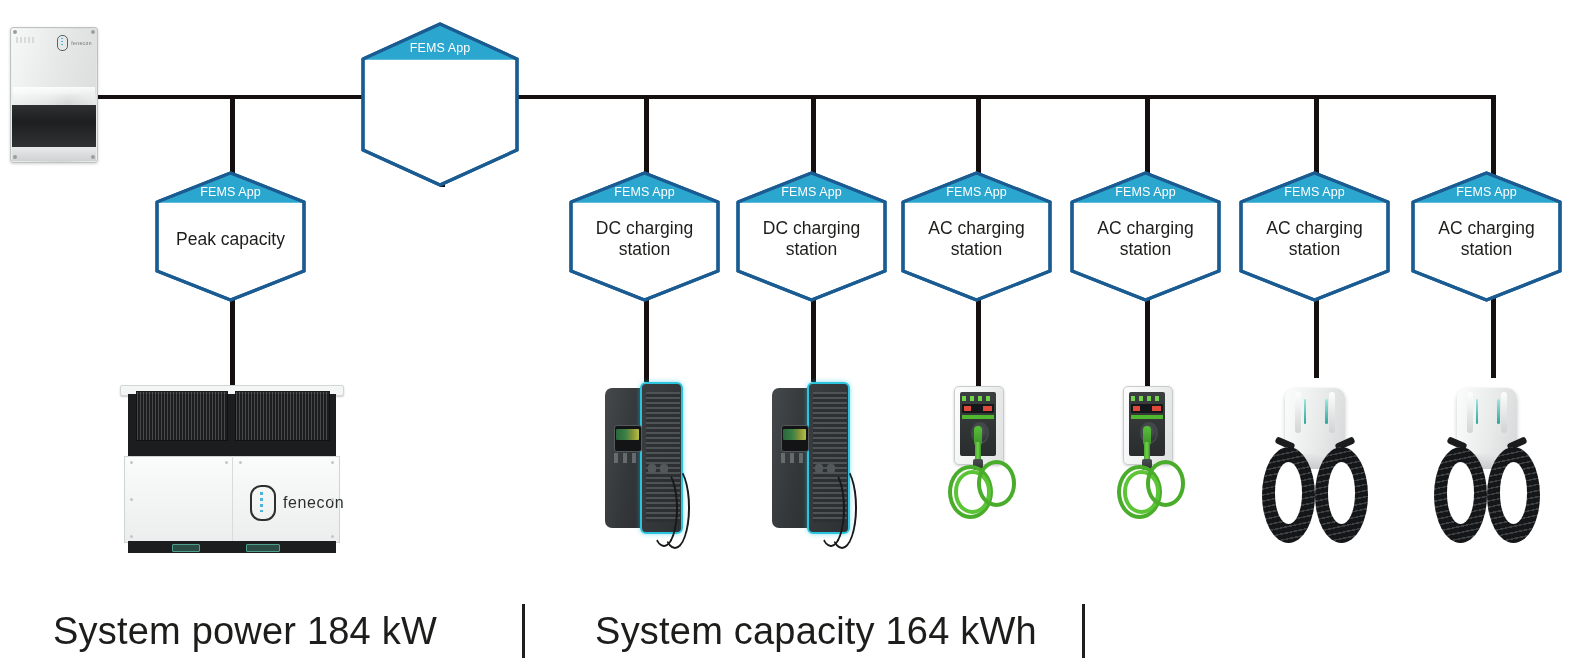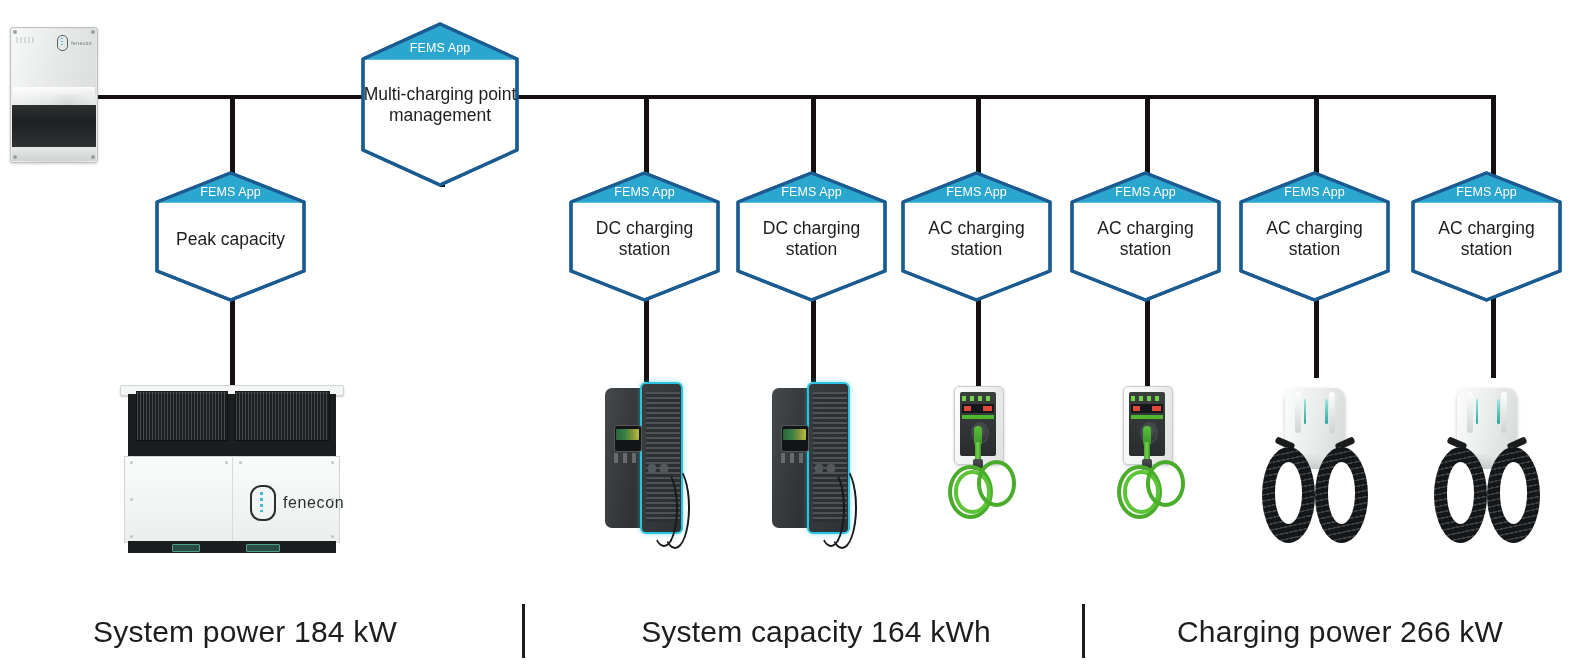--- a/index.html
+++ b/index.html
@@ -17,21 +17,21 @@
   .hex svg{position:absolute;left:0;top:0;overflow:visible;}
   .hex .cap{position:absolute;left:0;right:0;top:0;text-align:center;
             color:#fff;font-size:12.5px;letter-spacing:.1px;pointer-events:none;}
   .hex .body{position:absolute;left:0;right:0;text-align:center;
              font-size:17.5px;line-height:1.22;color:#1d1d1b;pointer-events:none;}
   .hex.big .body{font-size:17.5px;}
 
   
   .footer{position:absolute;left:0;top:598px;width:1575px;height:67px;}
   .flabel{position:absolute;top:0;height:67px;display:flex;align-items:center;
-          justify-content:center;font-size:30px;font-weight:400;color:#1d1d1b;
+          justify-content:center;font-size:38px;font-weight:400;color:#1d1d1b;
           letter-spacing:.2px;white-space:nowrap;}
   .fdiv{position:absolute;width:3px;background:#1d1d1b;top:6px;height:54px;}
 
   
   
   .inv{position:absolute;}
   .inv .case{position:absolute;inset:0;background:linear-gradient(100deg,#f2f3f3 0%,#e3e5e5 46%,#d6d8d8 64%,#eceeee 100%);
         border:1px solid #bfc2c2;border-radius:3px;box-shadow:0 1px 3px rgba(0,0,0,.18);}
   .inv .topface{position:absolute;left:2px;right:2px;top:2px;height:48%;
         background:linear-gradient(105deg,#f7f8f8,#e6e8e8 55%,#dcdede);}
@@ -159,24 +159,20 @@
   <div class="stem" style="left:1314px;top:298px;height:80px;"></div>
   <div class="stem" style="left:1491px;top:298px;height:80px;"></div>
 
   <div class="hex big" style="left:361px;top:22px;width:158px;height:165px;">
     <svg width="158" height="165" viewBox="0 0 158 165">
       <polygon points="79,2 156,37 156,128 79,163 2,128 2,37" fill="#ffffff" stroke="#1a5c92" stroke-width="3.2"></polygon>
       <polygon points="79,3.5 154.5,37.8 3.5,37.8" fill="#2ba6ce"></polygon>
       <polyline points="2,37 79,2 156,37 156,128 79,163 2,128 2,37" fill="none" stroke="#1a5c92" stroke-width="3.2" stroke-linejoin="round"></polyline>
     </svg>
     <div class="cap" style="top:19px;">FEMS App</div>
-    <div class="body" style="top:62px;">
-      <div>Multi-charging point</div>
-      <div>management</div>
-    </div>
   </div>
 
   <div class="hex" style="left:155px;top:171px;width:151px;height:131px;">
     <svg width="151" height="131" viewBox="0 0 151 131">
       <polygon points="75.5,2 149,31 149,100 75.5,129 2,100 2,31" fill="#ffffff" stroke="#1a5c92" stroke-width="3.2"></polygon>
       <polygon points="75.5,3.5 147.5,31.8 3.5,31.8" fill="#2ba6ce"></polygon>
       <polyline points="2,31 75.5,2 149,31 149,100 75.5,129 2,100 2,31" fill="none" stroke="#1a5c92" stroke-width="3.2" stroke-linejoin="round"></polyline>
     </svg>
     <div class="cap" style="top:14px;">FEMS App</div>
     <div class="body" style="top:58px;">
@@ -391,16 +387,15 @@
     <div class="spiralmask" style="left:18%;top:49%;width:22%;height:36%;"></div>
     <div class="spiral" style="left:50%;top:40%;width:42%;height:56%;"></div>
     <div class="spiralmask" style="left:60%;top:49%;width:22%;height:36%;"></div>
   </div>
 
   <div class="footer">
     <div class="flabel" style="left:0px;width:490px;">System power 184 kW</div>
     <div class="fdiv" style="left:522px;"></div>
     <div class="flabel" style="left:556px;width:520px;">System capacity 164 kWh</div>
     <div class="fdiv" style="left:1082px;"></div>
-    <div class="flabel" style="left:1110px;width:460px;">Charging power 266 kW</div>
   </div>
 
 </div>
 
 </body></html>

